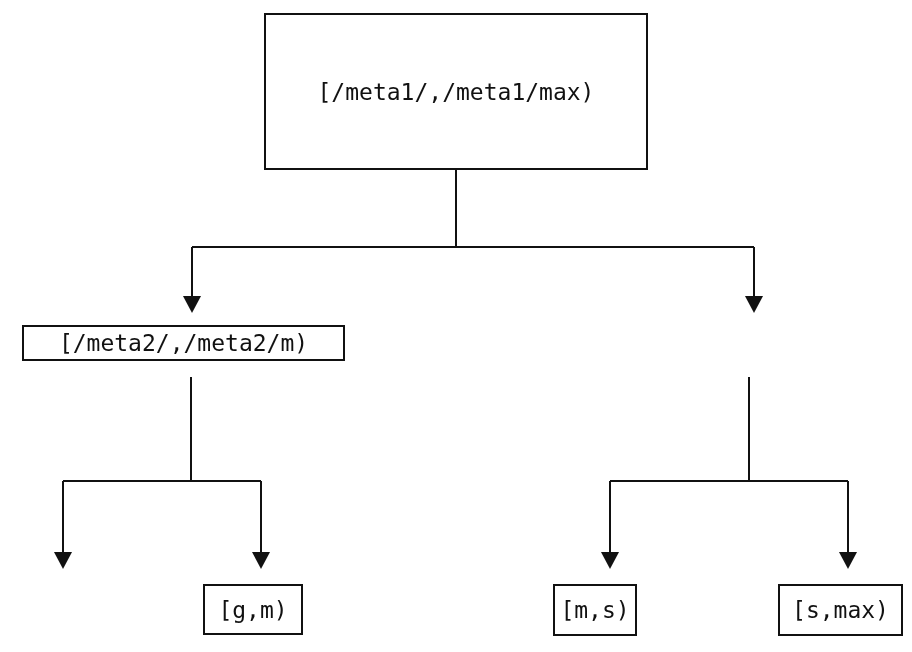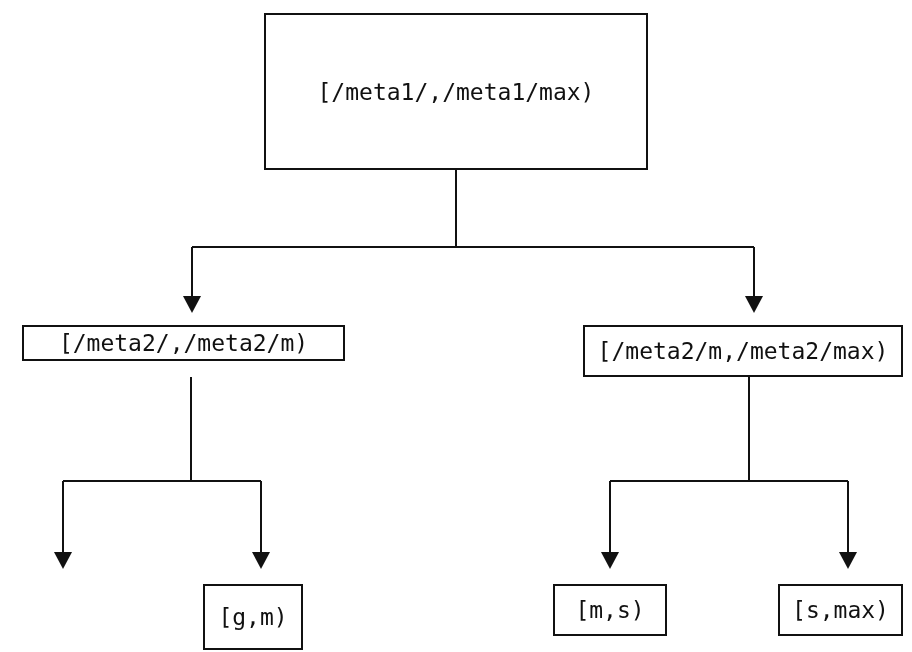--- a/index.html
+++ b/index.html
@@ -33,22 +33,22 @@
     justify-content: center;
     font-size: 23px;
     color: #111111;
     white-space: nowrap;
     letter-spacing: 0;
   }
   .node-root        { left: 264px; top: 13px;  width: 384px; height: 157px; }
   .node-meta2-low   { left: 22px;  top: 325px; width: 323px; height: 36px; }
   .node-meta2-high  { left: 583px; top: 325px; width: 320px; height: 52px; }
   .node-leaf-a-g    { left: 8px;   top: 584px; width: 100px; height: 52px; }
-  .node-leaf-g-m    { left: 203px; top: 584px; width: 100px; height: 66px; }
-  .node-leaf-m-s    { left: 553px; top: 584px; width: 114px; height: 52px; }
+  .node-leaf-g-m    { left: 203px; top: 584px; width: 100px; height: 51px; }
+  .node-leaf-m-s    { left: 553px; top: 584px; width: 84px; height: 52px; }
   .node-leaf-s-max  { left: 778px; top: 584px; width: 125px; height: 52px; }
   .edge-line {
     stroke: #111111;
     stroke-width: 2;
     fill: none;
   }
   .edge-head {
     fill: #111111;
     stroke: none;
   }
@@ -90,23 +90,20 @@
   </svg>
 
   <div class="node node-root">
     <span>[/meta1/,/meta1/max)</span>
   </div>
 
   <div class="node node-meta2-low">
     <span>[/meta2/,/meta2/m)</span>
   </div>
 
-  <div class="node node-meta2-high">
-    <span>[/meta2/m,/meta2/max)</span>
-  </div>
 
 
   <div class="node node-leaf-g-m">
     <span>[g,m)</span>
   </div>
 
   <div class="node node-leaf-m-s">
     <span>[m,s)</span>
   </div>
 

